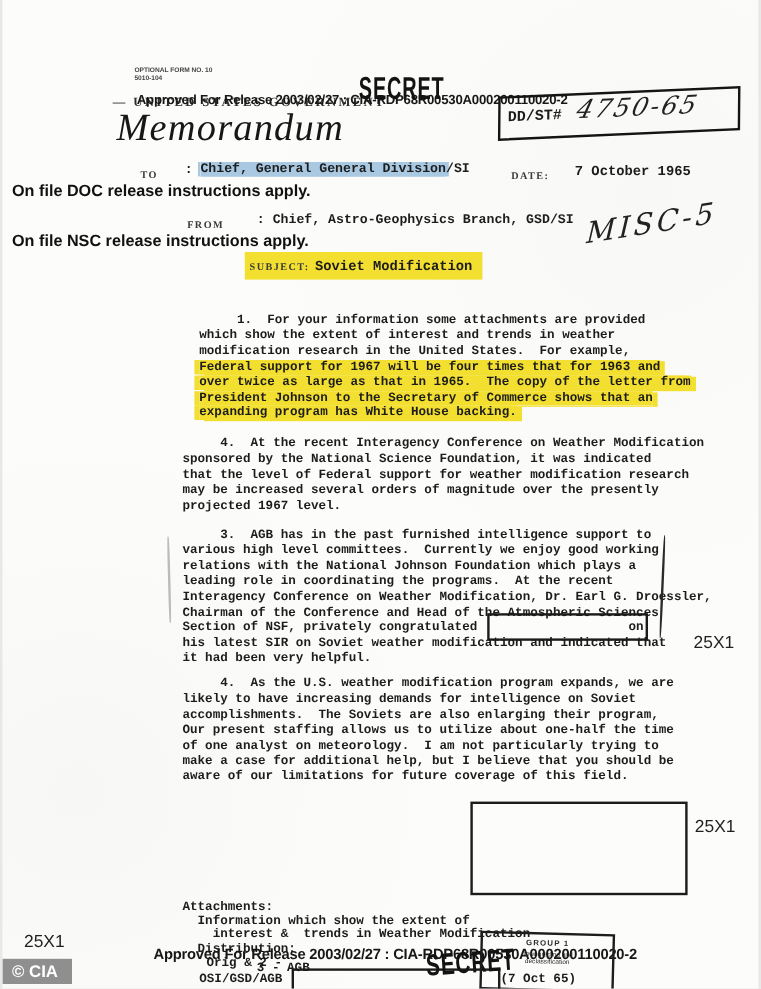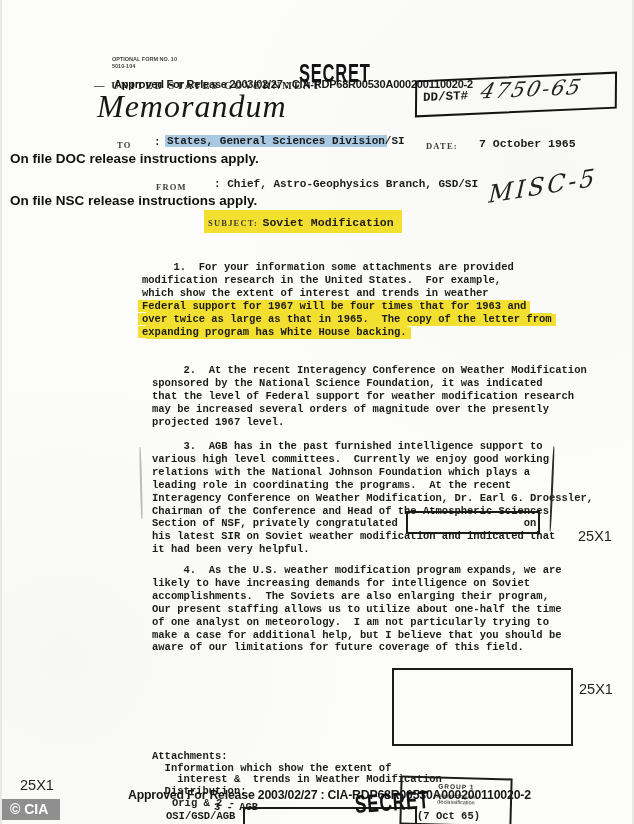--- a/index.html
+++ b/index.html
@@ -50,49 +50,50 @@
 
   <div class="abs" style="left:413px;top:76px;width:198px;height:33px;border:2.5px solid #141414;transform:rotate(-2.5deg) skewX(-3deg);">
     <span class="mono" style="position:absolute;left:6px;top:9px;font-size:12.5px;">DD/ST#</span>
     <span class="handwrite" style="position:absolute;left:64px;top:0px;font-size:21px;transform:skewX(-14deg);letter-spacing:2px;">4750-65</span>
   </div>
 
   <div class="abs memo-title" style="left:95px;top:88px;">Memorandum</div>
 
   <div class="abs serif-label" style="left:115px;top:140px;">TO</div>
   <div class="abs mono" style="left:152px;top:136px;font-size:11px;">:</div>
-  <div class="abs mono" style="left:165px;top:135px;font-size:11px;"><span class="hl-b">States, General Sciences Division</span><span>/SI</span></div>
+  <div class="abs mono" style="left:165px;top:135px;font-size:11px;"><span class="hl-b">Chief, General General Division</span><span>/SI</span></div>
   <div class="abs serif-label" style="left:424px;top:141px;">DATE:</div>
   <div class="abs mono" style="left:477px;top:137px;font-size:11.5px;">7 October 1965</div>
 
   <div class="abs note-bold" style="left:8px;top:151px;">On file DOC release instructions apply.</div>
 
   <div class="abs serif-label" style="left:154px;top:182px;">FROM</div>
   <div class="abs mono" style="left:192px;top:178px;font-size:11px;margin-left:20px;">: Chief, Astro-Geophysics Branch, GSD/SI</div>
 
   <div class="abs note-bold" style="left:8px;top:193px;">On file NSC release instructions apply.</div>
 
   <div class="abs" style="left:202px;top:210px;background:#f3df2f;padding:2px 8px 3px 4px;">
     <span class="serif-label">SUBJECT:</span>
     <span class="mono" style="font-size:11.5px;">Soviet Modification</span>
   </div>
 
   <div class="abs handwrite" style="left:486px;top:172px;font-size:24px;letter-spacing:3px;transform:rotate(-9deg) skewX(-12deg);">MISC-5</div>
 
-  <div class="abs mono body-block" style="left:140px;top:261px;">
+  <div class="abs mono body-block" style="left:164px;top:261px;">
     <div class="ln"><span>     1.  For your information some attachments are provided</span></div>
+    <div class="ln"><span>which show the extent of interest and trends in weather</span></div>
     <div class="ln"><span>modification research in the United States.  For example,</span></div>
-    <div class="ln"><span>which show the extent of interest and trends in weather</span></div>
     <div class="ln"><span class="hl-y">Federal support for 1967 will be four times that for 1963 and</span></div>
     <div class="ln"><span class="hl-y">over twice as large as that in 1965.  The copy of the letter from</span></div>
+    <div class="ln"><span class="hl-y">President Johnson to the Secretary of Commerce shows that an</span></div>
     <div class="ln"><span class="hl-y">expanding program has White House backing.</span></div>
   </div>
 
   <div class="abs mono body-block" style="left:150px;top:364px;">
-    <div class="ln"><span>     2.  At the recent Interagency Conference on Weather Modification</span></div>
+    <div class="ln"><span>     4.  At the recent Interagency Conference on Weather Modification</span></div>
     <div class="ln"><span>sponsored by the National Science Foundation, it was indicated</span></div>
     <div class="ln"><span>that the level of Federal support for weather modification research</span></div>
     <div class="ln"><span>may be increased several orders of magnitude over the presently</span></div>
     <div class="ln"><span>projected 1967 level.</span></div>
   </div>
 
   <div class="abs mono body-block" style="left:150px;top:440px;">
     <div class="ln"><span>     3.  AGB has in the past furnished intelligence support to</span></div>
     <div class="ln"><span>various high level committees.  Currently we enjoy good working</span></div>
     <div class="ln"><span>relations with the National Johnson Foundation which plays a</span></div>

